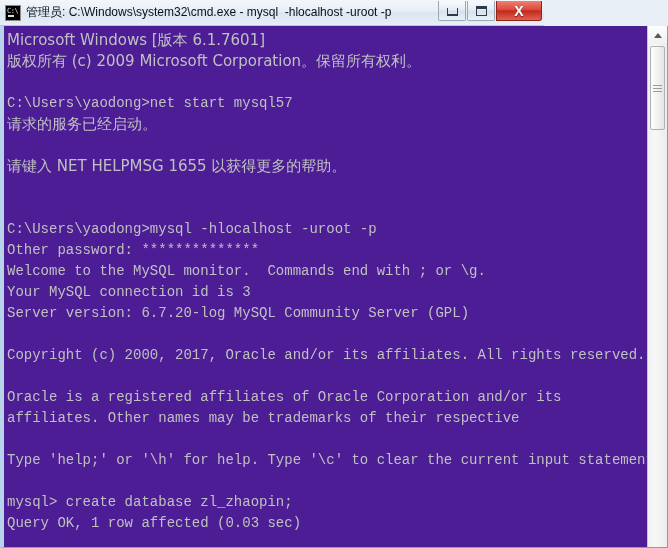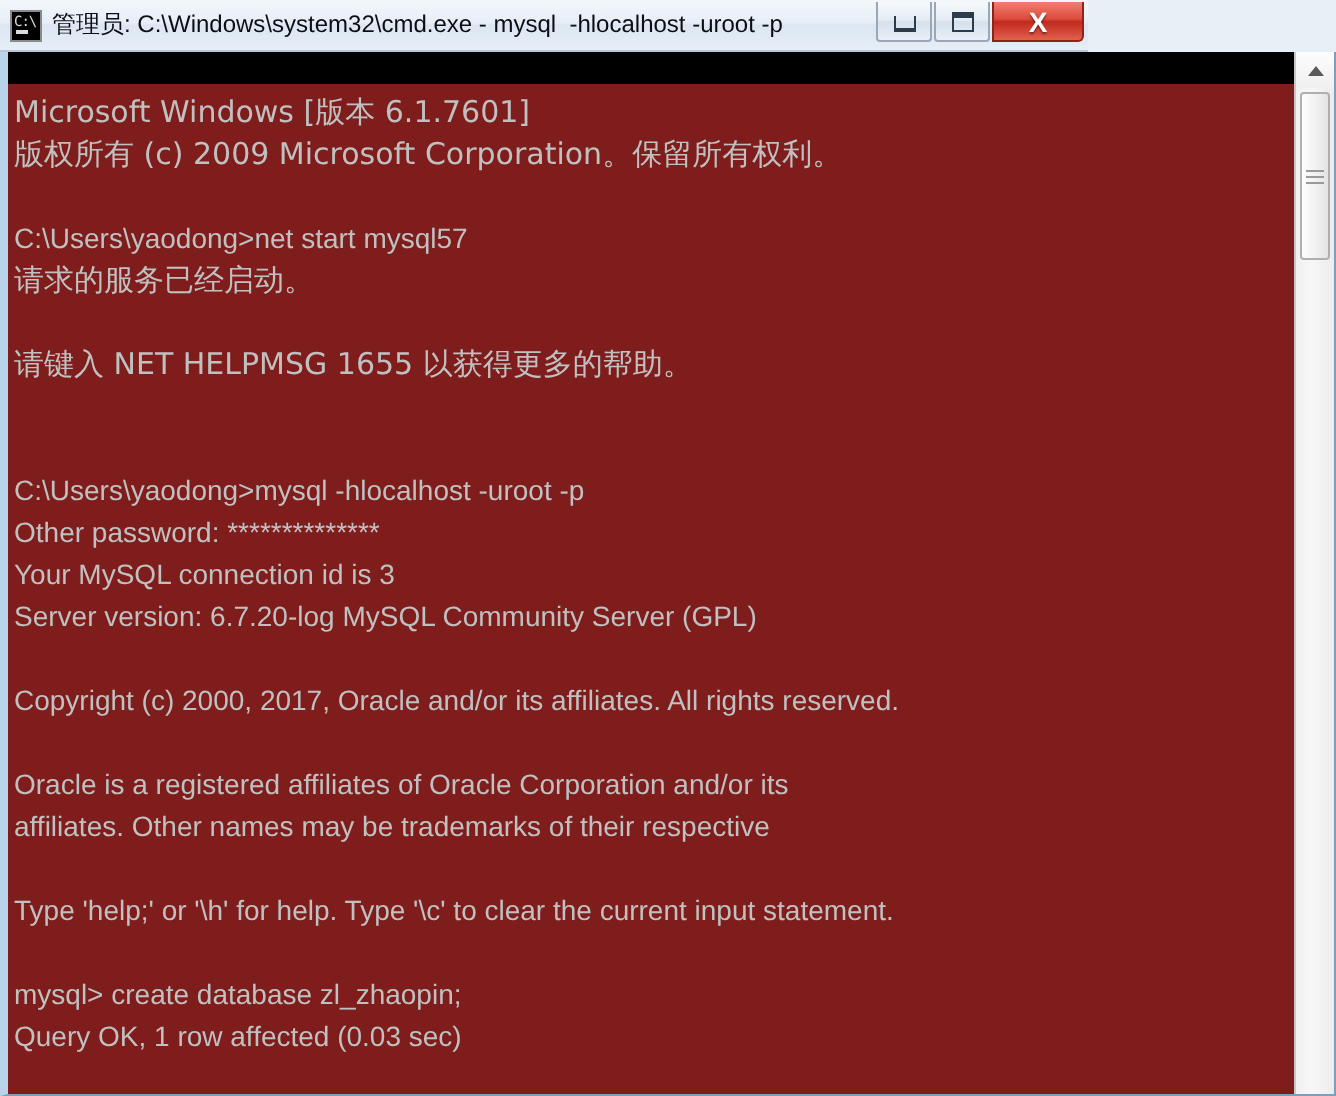--- a/index.html
+++ b/index.html
@@ -135,28 +135,27 @@
     box-sizing: border-box;
     background: #000000;
     border-left: 4px solid #b9d3ea;
     border-right: 1px solid #7f9dbd;
     border-bottom: 1px solid #7f9dbd;
     display: flex;
   }
   .console {
     position: relative;
     flex: 1 1 auto;
-    background: #7f1d1d;
+    background: #4c1d95;
     overflow: hidden;
     padding: 4px 0 0 3px;
     box-sizing: border-box;
-    margin-top: 16px;
   }
   .line {
-    font-family: Liberation Sans, sans-serif;
+    font-family: Liberation Mono, monospace;
     font-size: 14px;
     line-height: 21px;
     height: 21px;
     color: #c0c0c0;
     white-space: pre;
     letter-spacing: 0px;
   }
   .line.cn {
     font-family: "DejaVu Sans", "Liberation Sans", sans-serif;
     font-size: 15px;
@@ -237,20 +236,21 @@
         <div class="line cn">版权所有 (c) 2009 Microsoft Corporation。保留所有权利。</div>
         <div class="line blank">&nbsp;</div>
         <div class="line">C:\Users\yaodong&gt;net start mysql57</div>
         <div class="line cn">请求的服务已经启动。</div>
         <div class="line blank">&nbsp;</div>
         <div class="line cn">请键入 NET HELPMSG 1655 以获得更多的帮助。</div>
         <div class="line blank">&nbsp;</div>
         <div class="line blank">&nbsp;</div>
         <div class="line">C:\Users\yaodong&gt;mysql -hlocalhost -uroot -p</div>
         <div class="line">Other password: **************</div>
+        <div class="line">Welcome to the MySQL monitor.  Commands end with ; or \g.</div>
         <div class="line">Your MySQL connection id is 3</div>
         <div class="line">Server version: 6.7.20-log MySQL Community Server (GPL)</div>
         <div class="line blank">&nbsp;</div>
         <div class="line">Copyright (c) 2000, 2017, Oracle and/or its affiliates. All rights reserved.</div>
         <div class="line blank">&nbsp;</div>
         <div class="line">Oracle is a registered affiliates of Oracle Corporation and/or its</div>
         <div class="line">affiliates. Other names may be trademarks of their respective</div>
         <div class="line blank">&nbsp;</div>
         <div class="line">Type 'help;' or '\h' for help. Type '\c' to clear the current input statement.</div>
         <div class="line blank">&nbsp;</div>

